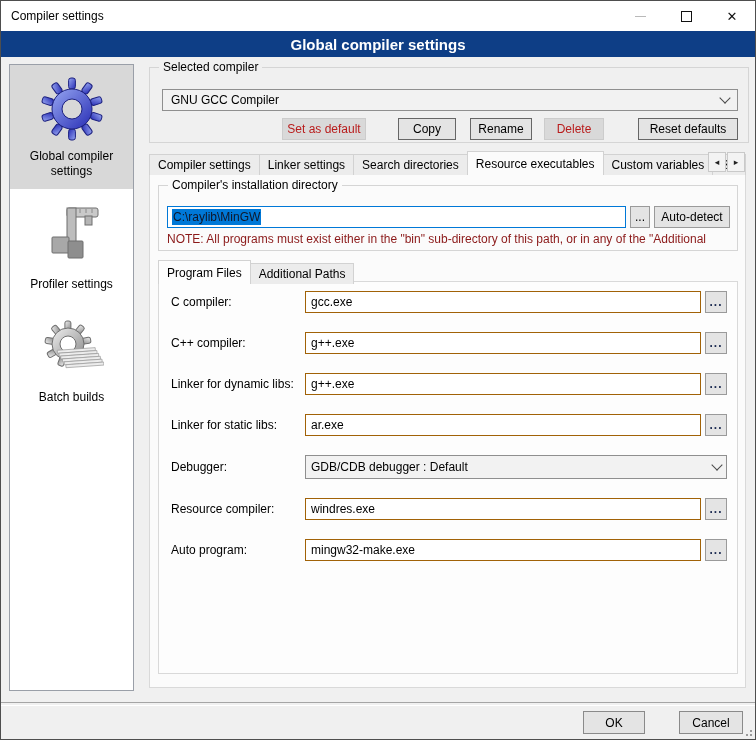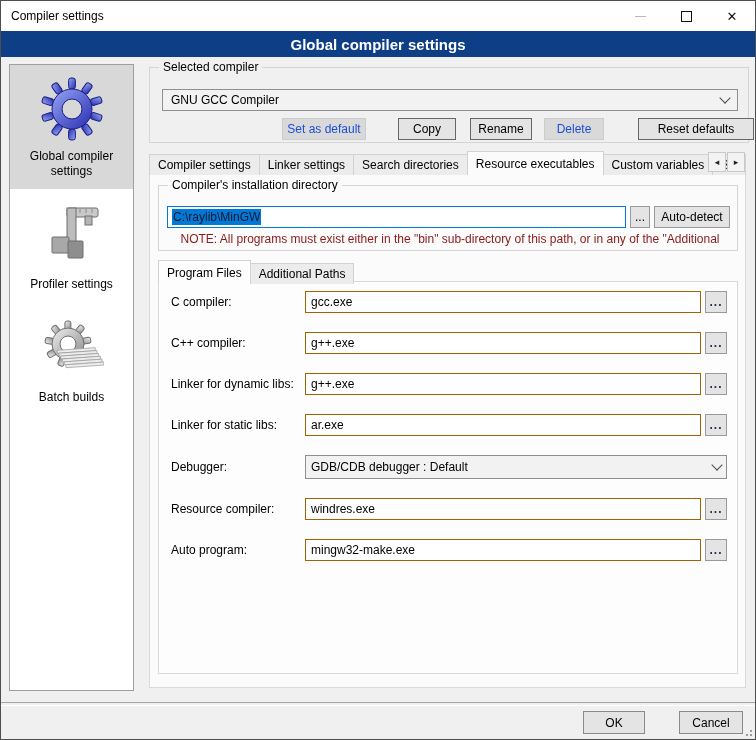--- a/index.html
+++ b/index.html
@@ -34,21 +34,21 @@
   .group>.legend{position:absolute;top:-8px;left:9px;padding:0 4px;background:#f0f0f0;}
 
   
   .combo{position:absolute;height:22px;background:#f2f2f2;border:1px solid #8f8f8f;box-sizing:border-box;
          display:flex;align-items:center;padding:0 8px;cursor:default;}
   .combo .chev{margin-left:auto;width:7px;height:7px;border-right:1.4px solid #4a4a4a;border-bottom:1.4px solid #4a4a4a;transform:rotate(45deg);margin-top:-4px;}
 
   
   .btn{position:absolute;height:22px;box-sizing:border-box;background:#e4e4e4;border:1px solid #666;
        display:flex;align-items:center;justify-content:center;font-size:12px;cursor:default;}
-  .btn.disabled{background:#d9d9d9;border-color:#cccccc;color:#1d4ed8;}
+  .btn.disabled{background:#d9d9d9;border-color:#cccccc;color:#b91c1c;}
 
   
   .tab{display:inline-flex;align-items:center;justify-content:center;height:21px;padding:0 8px;
        background:#ececec;border:1px solid #d2d2d2;border-bottom:none;box-sizing:border-box;margin-right:-1px;cursor:default;}
   .tabstrip{position:absolute;display:flex;align-items:flex-end;}
   .tab.active{height:24px;z-index:3;position:relative;}
   .outer-tabs .tab.active{background:#fbfbfb;}
   .inner-tabs .tab.active{background:#fdfdfd;}
   .tab.clip{width:34px;overflow:hidden;justify-content:flex-start;padding-right:0;}
   .tab-arrow{position:absolute;width:18px;height:20px;background:#f3f3f3;border:1px solid #c9c9c9;box-sizing:border-box;
@@ -209,21 +209,21 @@
         </div>
       <div class="btn" style="left:248px;top:50px;width:58px;">
           <span>Copy</span>
         </div>
       <div class="btn" style="left:320px;top:50px;width:62px;">
           <span>Rename</span>
         </div>
       <div class="btn disabled" style="left:394px;top:50px;width:60px;">
           <span>Delete</span>
         </div>
-      <div class="btn" style="left:488px;top:50px;width:116px;">
+      <div class="btn" style="left:488px;top:50px;width:100px;">
           <span>Reset defaults</span>
         </div>
     </div>
 
     <div class="tabstrip outer-tabs" style="left:148px;top:94px;z-index:2;">
       <div class="tab">
           <span>Compiler settings</span>
         </div>
       <div class="tab">
           <span>Linker settings</span>
@@ -254,21 +254,21 @@
         <span class="legend">Compiler's installation directory</span>
         <div class="textbox focused" style="left:8px;top:20px;width:459px;">
           <span class="sel">C:\raylib\MinGW</span>
         </div>
         <div class="btn" style="left:471px;top:20px;width:20px;border-color:#9a9a9a;">
             <span>...</span>
           </div>
         <div class="btn" style="left:495px;top:20px;width:76px;border-color:#9a9a9a;">
             <span>Auto-detect</span>
           </div>
-        <div class="note" style="left:8px;top:46px;width:566px;text-align:center;">NOTE: All programs must exist either in the "bin" sub-directory of this path, or in any of the "Additional</div>
+        <div class="note" style="left:8px;top:46px;width:566px;">NOTE: All programs must exist either in the "bin" sub-directory of this path, or in any of the "Additional</div>
       </div>
 
       <div class="tabstrip inner-tabs" style="left:8px;top:87px;z-index:2;">
         <div class="tab active">
             <span>Program Files</span>
           </div>
         <div class="tab">
             <span>Additional Paths</span>
           </div>
       </div>

